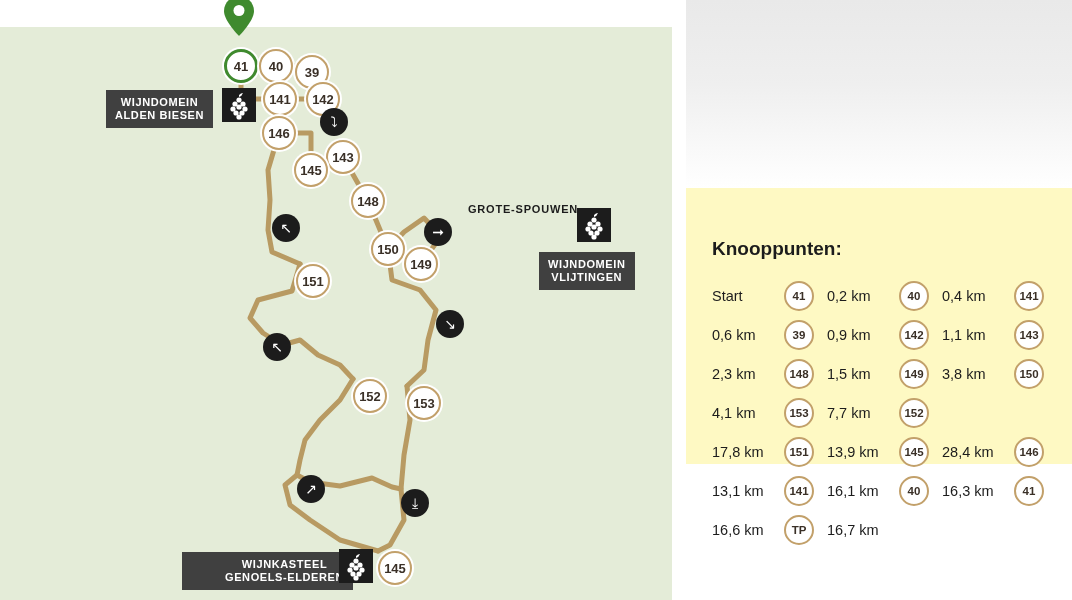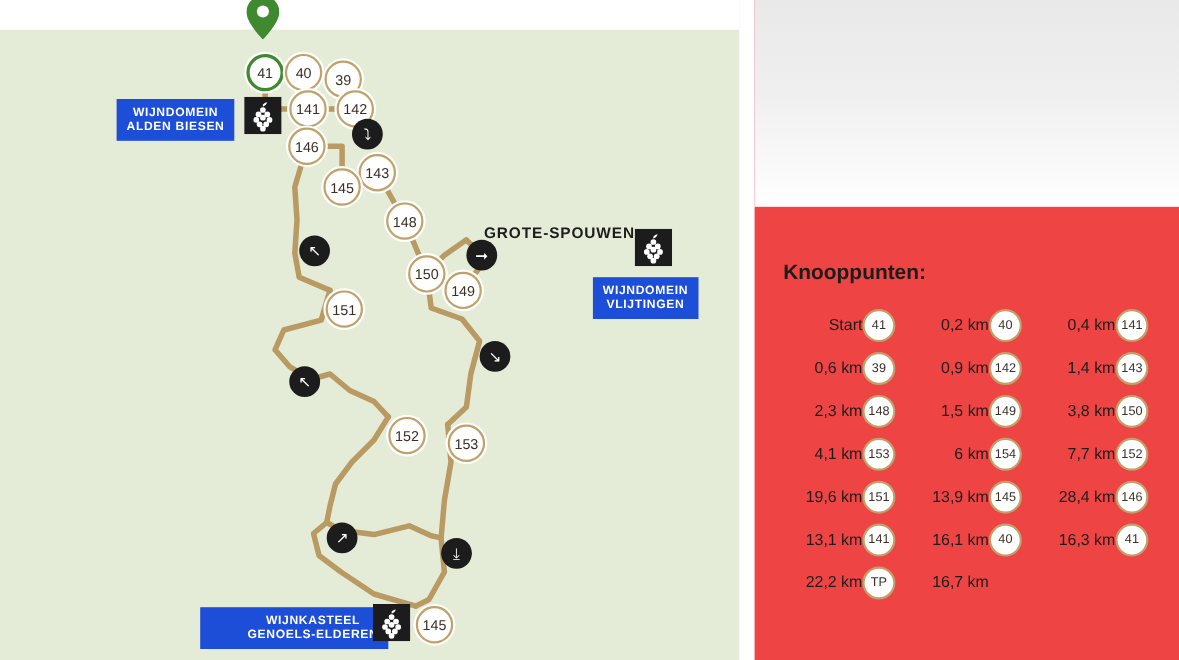--- a/index.html
+++ b/index.html
@@ -23,74 +23,74 @@
     position:absolute;left:0;top:0;width:672px;height:27px;background:#ffffff;
   }
   svg.route{position:absolute;left:0;top:0;width:672px;height:600px;}
 
   .node{
     position:absolute;
     border-radius:50%;
     background:#ffffff;
     border:2px solid #c2a06a;
     color:#3a3027;
-    font-weight:normal;
+    font-weight:bold;
     display:flex;align-items:center;justify-content:center;
     box-sizing:border-box;
   }
   .node.map{
     width:34px;height:34px;font-size:13px;
     box-shadow:0 0 0 2px #fff;
   }
   .node.start{
     border-color:#3f8a2e;border-width:3px;
   }
 
   .pin{
     position:absolute;
     width:30px;height:40px;
   }
 
   .label-box{
     position:absolute;
-    background:#1d4ed8;
+    background:#404040;
     color:#ffffff;
     font-size:11px;
     font-weight:bold;
     letter-spacing:.6px;
     line-height:13px;
     padding:6px 9px;
     text-align:center;
     white-space:pre;
   }
   .plain-label{
     position:absolute;
     color:#1c1c1c;
-    font-size:14px;
+    font-size:11px;
     font-weight:bold;
     letter-spacing:.8px;
     white-space:nowrap;
+    margin-left:28px;
   }
   .grape{
     position:absolute;
     width:34px;height:34px;
   }
   .arrow-dot{
     position:absolute;
     width:28px;height:28px;border-radius:50%;
     background:#1c1c1c;
     display:flex;align-items:center;justify-content:center;
     color:#fff;font-size:14px;line-height:1;
   }
 
   
   #side-panel{
-    position:absolute;left:686px;top:0;width:386px;height:600px;
-    background:#ef4444;
-    text-align:right;
+    position:absolute;left:686px;top:0;width:386px;height:464px;
+    background:#fef9c3;
   }
   #side-top-fade{
     position:absolute;left:0;top:0;width:386px;height:188px;
     background:linear-gradient(180deg,#e9e9e9 0%,#efefef 45%,#ffffff 100%);
   }
   #side-title{
     position:absolute;left:26px;top:238px;
     font-size:19px;font-weight:bold;color:#1c1c1c;
   }
   #kp-grid{
@@ -256,21 +256,21 @@
     <div class="kp-row">
       <div class="kp-cell">
         <span class="kp-dist">0,6 km</span>
         <span class="node side">39</span>
       </div>
       <div class="kp-cell">
         <span class="kp-dist">0,9 km</span>
         <span class="node side">142</span>
       </div>
       <div class="kp-cell">
-        <span class="kp-dist">1,4 km</span>
+        <span class="kp-dist">1,1 km</span>
         <span class="node side">143</span>
       </div>
     </div>
 
     <div class="kp-row">
       <div class="kp-cell">
         <span class="kp-dist">2,3 km</span>
         <span class="node side">148</span>
       </div>
       <div class="kp-cell">
@@ -282,32 +282,28 @@
         <span class="node side">150</span>
       </div>
     </div>
 
     <div class="kp-row">
       <div class="kp-cell">
         <span class="kp-dist">4,1 km</span>
         <span class="node side">153</span>
       </div>
       <div class="kp-cell">
-        <span class="kp-dist">6 km</span>
-        <span class="node side">154</span>
-      </div>
-      <div class="kp-cell">
         <span class="kp-dist">7,7 km</span>
         <span class="node side">152</span>
       </div>
     </div>
 
     <div class="kp-row">
       <div class="kp-cell">
-        <span class="kp-dist">19,6 km</span>
+        <span class="kp-dist">17,8 km</span>
         <span class="node side">151</span>
       </div>
       <div class="kp-cell">
         <span class="kp-dist">13,9 km</span>
         <span class="node side">145</span>
       </div>
       <div class="kp-cell">
         <span class="kp-dist">28,4 km</span>
         <span class="node side">146</span>
       </div>
@@ -323,21 +319,21 @@
         <span class="node side">40</span>
       </div>
       <div class="kp-cell">
         <span class="kp-dist">16,3 km</span>
         <span class="node side">41</span>
       </div>
     </div>
 
     <div class="kp-row">
       <div class="kp-cell">
-        <span class="kp-dist">22,2 km</span>
+        <span class="kp-dist">16,6 km</span>
         <span class="node side">TP</span>
       </div>
       <div class="kp-cell">
         <span class="kp-dist">16,7 km</span>
       </div>
     </div>
   </div>
 
 </div>
 

